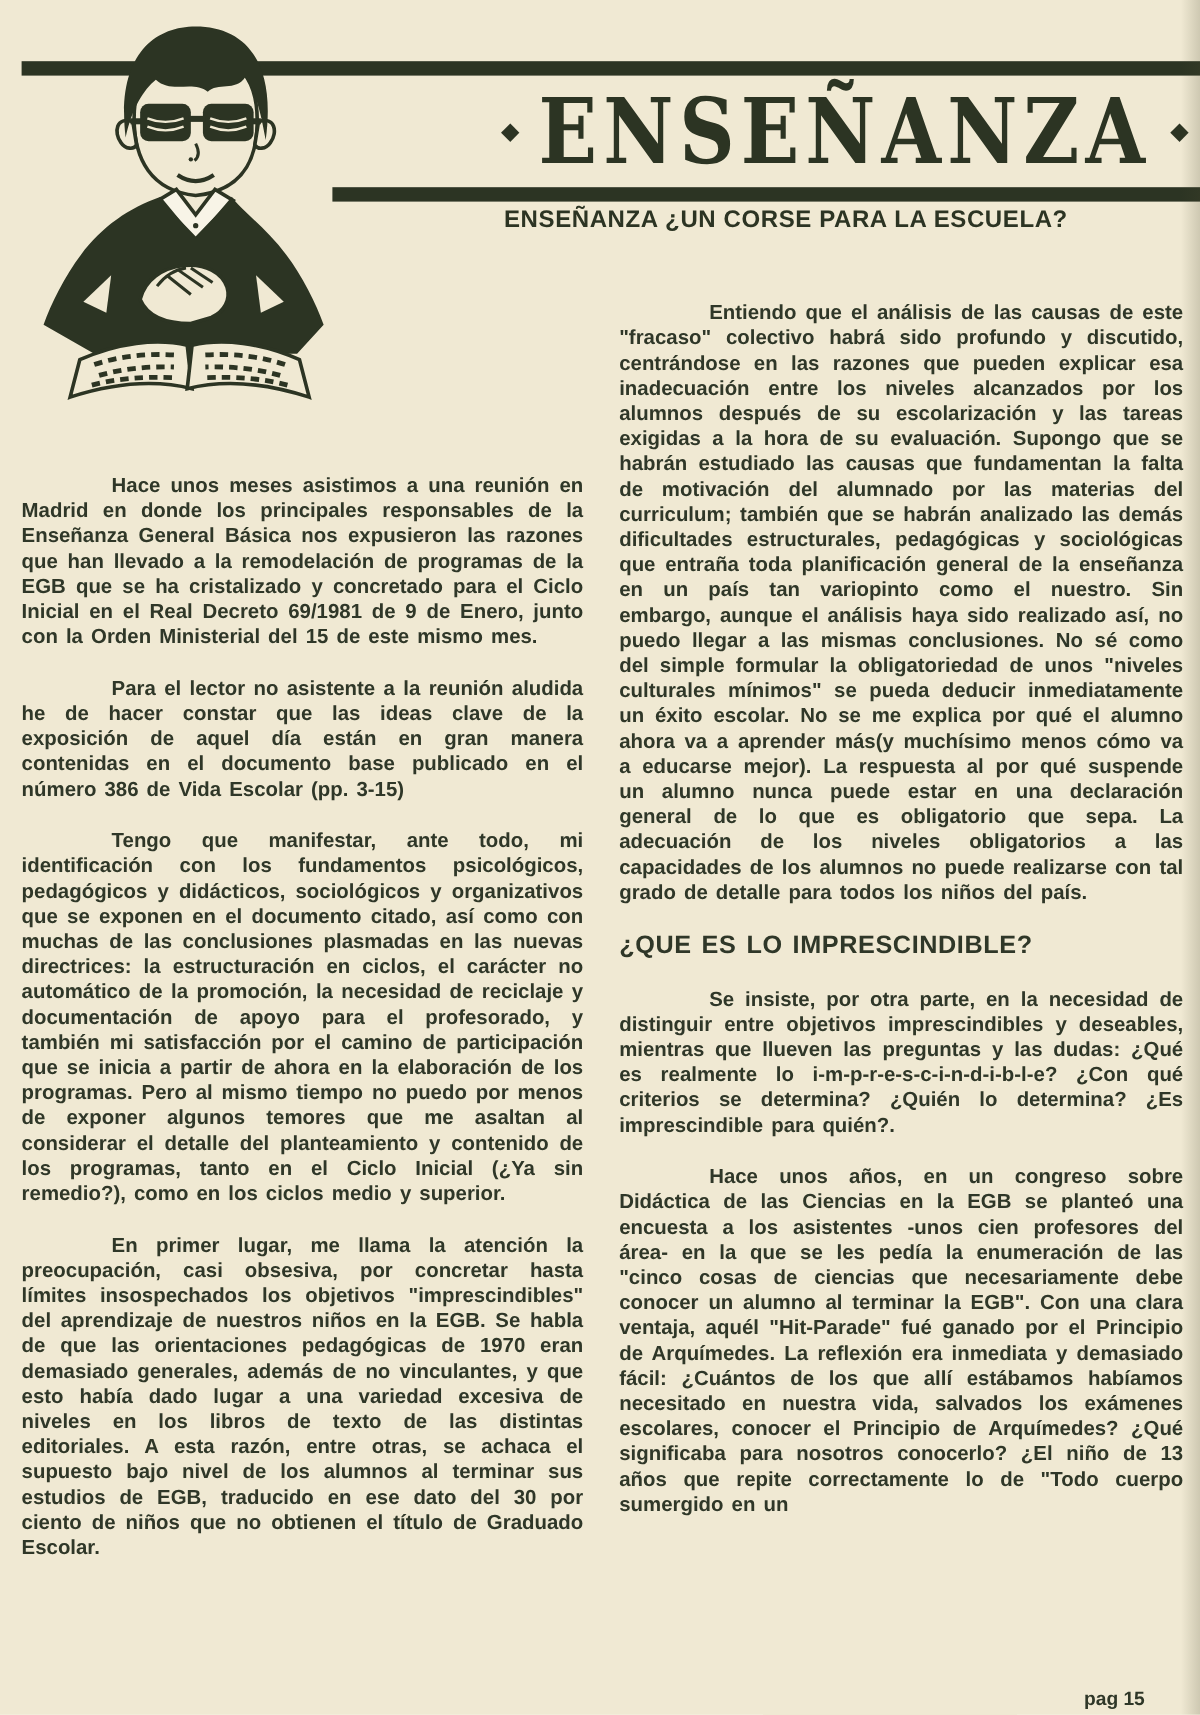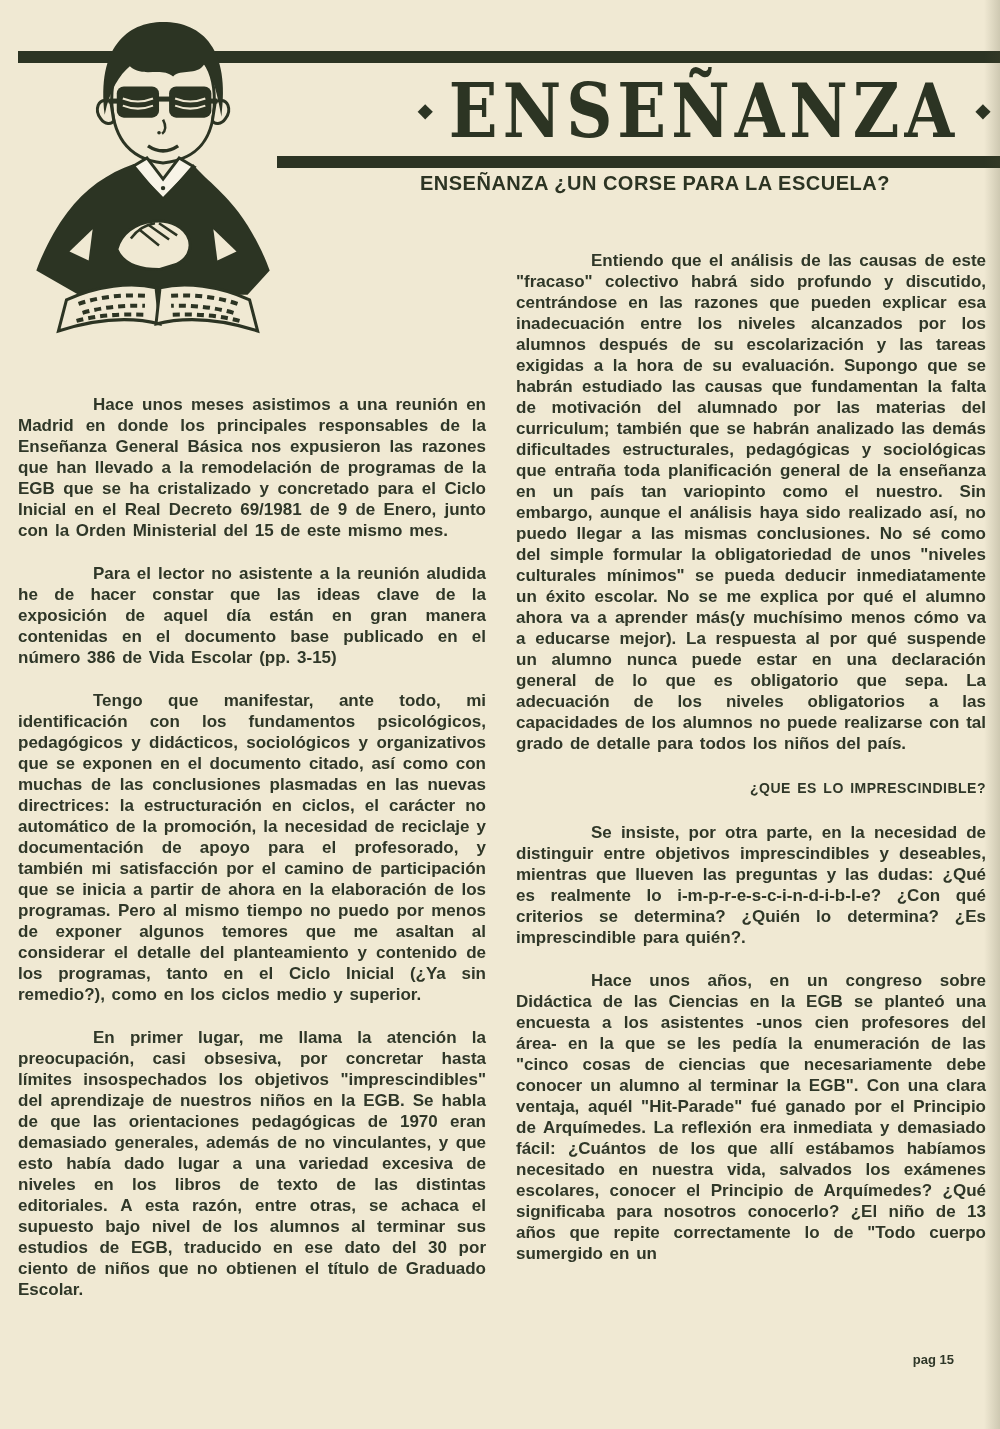--- a/index.html
+++ b/index.html
@@ -43,26 +43,26 @@
   .col{
     position:absolute;width:468px;
     text-align:justify;font-weight:bold;
     font-size:17px;line-height:21px;
     word-spacing:2px;
   }
   .col-left{left:18px;top:350px;margin-top:44px;}
   .col-right{left:516px;top:250px;width:470px;}
   .para{margin:0 0 22px 0;text-indent:75px;}
   .heading{
-    font-size:14px;line-height:24px;letter-spacing:0.5px;
-    margin:12px 0 22px 0;text-indent:0;text-align:right;
+    font-size:21px;line-height:24px;letter-spacing:0.5px;
+    margin:12px 0 22px 0;text-indent:0;text-align:left;
   }
   .page-number{
-    position:absolute;right:46px;top:1352px;
-    font-size:13px;font-weight:bold;color:#2f3728;
+    position:absolute;right:46px;top:1408px;
+    font-size:16px;font-weight:bold;color:#2f3728;
   }
 </style>
 </head>
 <body>
 
 <div class="page">
 
   <div class="bar bar-top"></div>
   <div class="bar bar-bottom"></div>
 

